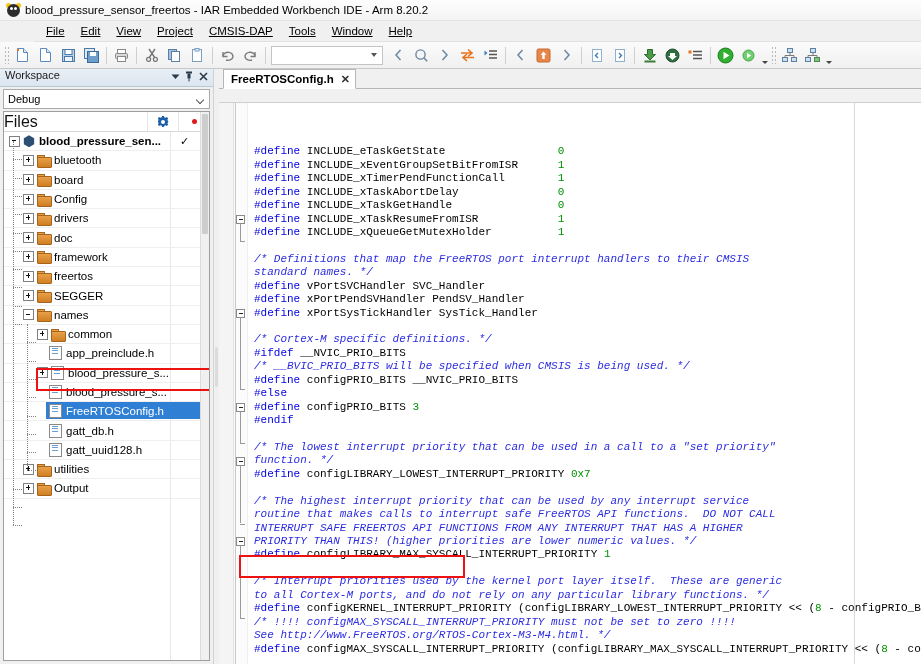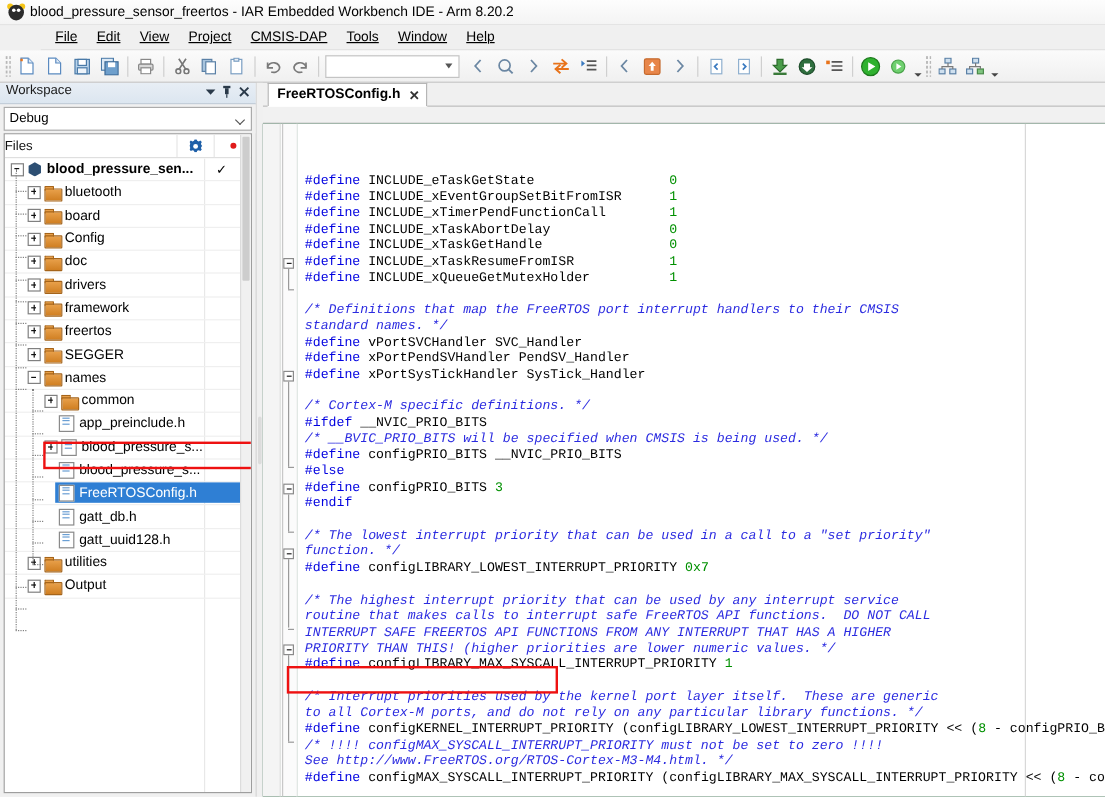--- a/index.html
+++ b/index.html
@@ -200,21 +200,21 @@
   }
   .tree-head {
     height: 19px; min-height: 19px;
     display: flex; align-items: center;
     border-bottom: 1px solid #d8d8d8;
     background: #fff;
     position: relative;
   }
   .tree-head .th-files {
     flex: 1 1 auto; padding-left: 0;
-    font-size: 11px; color: #111;
+    font-size: 16px; color: #111;
   }
   .tree-head .th-col {
     width: 30px; flex: 0 0 30px;
     display: flex; align-items: center; justify-content: center;
     border-left: 1px solid #e6e6e6;
     height: 100%;
   }
   .gear {
     width: 11px; height: 11px; position: relative;
     background: #1e5fa8;
@@ -768,30 +768,30 @@
                 </span>
                 <span class="lbl">Config</span>
               </div>
               <div class="trow">
                 <span class="ind" style="width: 19px;"></span>
                 <span class="tog plus"></span>
                 <span class="folder">
                   <span class="ft"></span>
                   <span class="fb"></span>
                 </span>
+                <span class="lbl">drivers</span>
+              </div>
+              <div class="trow">
+                <span class="ind" style="width: 19px;"></span>
+                <span class="tog plus"></span>
+                <span class="folder">
+                  <span class="ft"></span>
+                  <span class="fb"></span>
+                </span>
                 <span class="lbl">doc</span>
-              </div>
-              <div class="trow">
-                <span class="ind" style="width: 19px;"></span>
-                <span class="tog plus"></span>
-                <span class="folder">
-                  <span class="ft"></span>
-                  <span class="fb"></span>
-                </span>
-                <span class="lbl">drivers</span>
               </div>
               <div class="trow">
                 <span class="ind" style="width: 19px;"></span>
                 <span class="tog plus"></span>
                 <span class="folder">
                   <span class="ft"></span>
                   <span class="fb"></span>
                 </span>
                 <span class="lbl">framework</span>
               </div>

